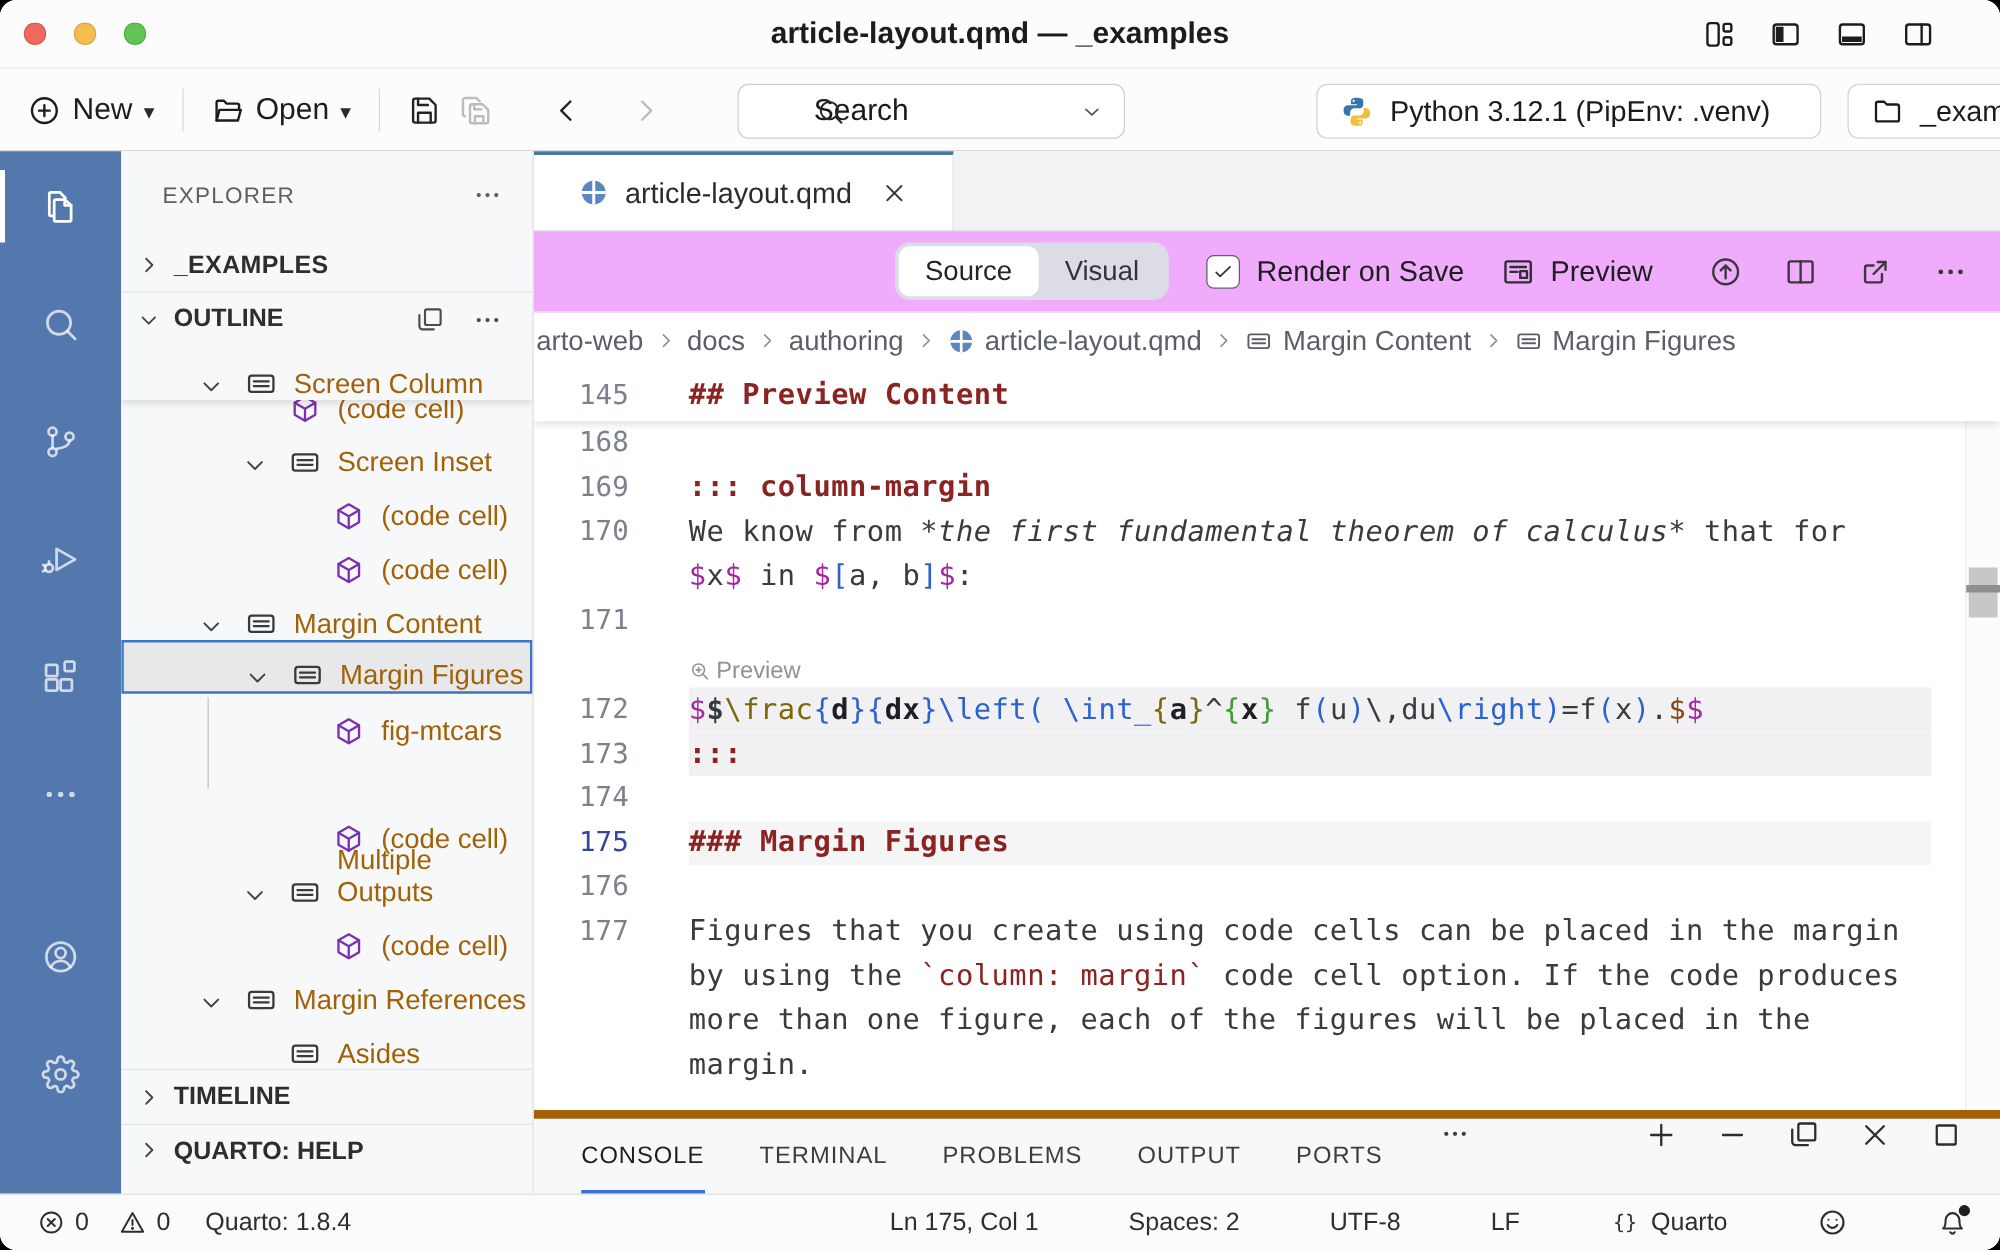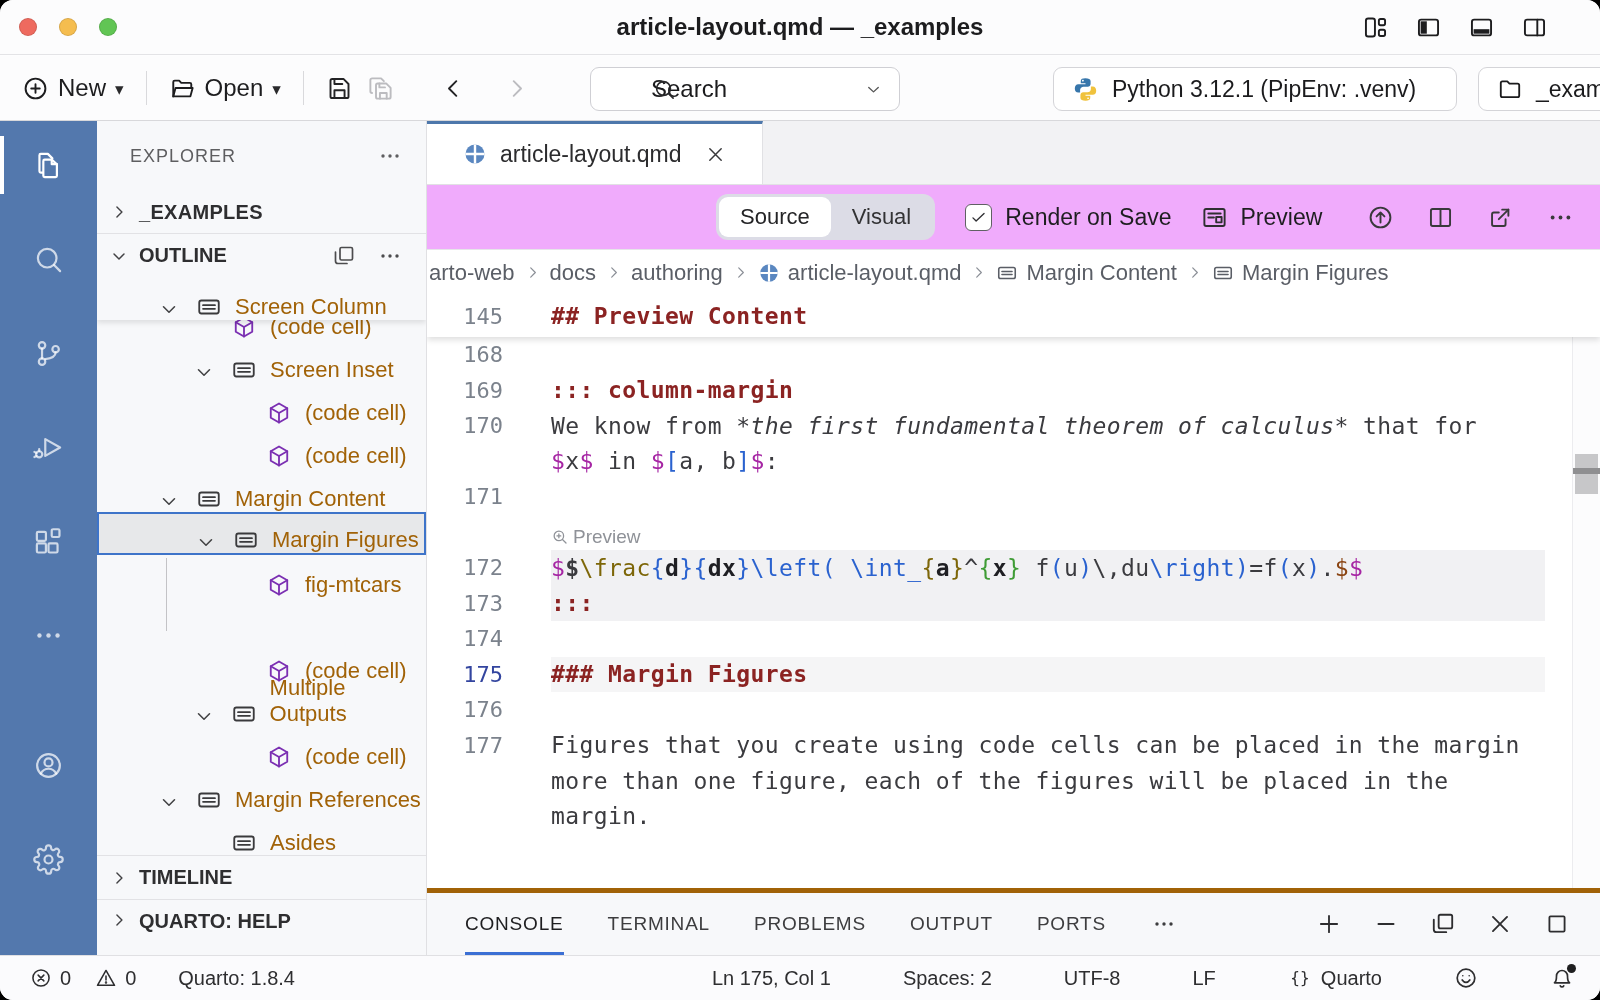--- a/index.html
+++ b/index.html
@@ -116,34 +116,34 @@
   .t-cmd { color:#2a62cf; }
   .t-olv { color:#7d6608; }
   .t-grn { color:#3f9c35; }
   .t-var { color:#1f1f23; font-weight:700; }
   .t-brown { color:#8b4513; }
   .scrollbar { position:absolute; top:0; right:0; bottom:0; width:28px; background:#fcfcfd; border-left:1px solid #ececef; }
   .sb-thumb { position:absolute; left:2px; right:2px; top:159px; height:40px; background:#c7c7c9; }
   .sb-mark { position:absolute; left:0; right:0; top:173px; height:6px; background:#8f8f91; }
 
   
-  .paneltabs { height:67px; border-top:5px solid #a16207; background:#f7f8fa; display:flex; align-items:center; padding:0 30px 0 38px; flex:0 0 auto; }
+  .paneltabs { height:67px; border-top:7px solid #a16207; background:#f7f8fa; display:flex; align-items:flex-start; padding:0 30px 0 38px; flex:0 0 auto; }
   .ptab { font-size:19px; letter-spacing:.8px; color:#3d3d3f; margin-right:44px; height:100%; display:flex; align-items:center; border-bottom:3px solid transparent; padding-top:3px; }
   .ptab.active { color:#1e1e20; border-bottom-color:#3b6fd4; }
   .pt-more { color:#3d3d3f; margin-left:2px; }
   .pt-more svg { width:24px; height:24px; }
   .p-acts { margin-left:auto; display:flex; gap:31px; color:#2d2d2f; align-items:center; }
   .p-acts svg { width:26px; height:26px; }
 
   
   .statusbar { position:absolute; left:0; right:0; bottom:0; height:45px; background:#fbfbfd; border-top:1px solid #e0e0e3; display:flex; align-items:center; font-size:20px; color:#2e2e30; padding:0 26px 0 30px; }
   .st-item { display:flex; align-items:center; gap:8px; margin-right:24px; }
   .st-item svg { width:22px; height:22px; }
   .st-left { display:flex; align-items:center; }
-  .st-left .quarto-ver { margin-left:18px; }
+  .st-left .quarto-ver { margin-left:4px; }
   .st-right { margin-left:auto; display:flex; align-items:center; gap:38px; }
   .st-r { display:flex; align-items:center; gap:9px;margin-left:34px; }
   .st-r svg { width:24px; height:24px; }
   .bell-wrap { position:relative; display:flex; }
   .bell-dot { position:absolute; right:-2px; top:-2px; width:9px; height:9px; border-radius:50%; background:#1f1f21; }
   .icon { display:inline-flex; line-height:0; }
   .icon svg { display:block; }
 </style>
 </head>
 <body>
@@ -762,20 +762,24 @@
             <div class="crow">
               <span class="ln">176</span>
               <span class="ct"></span>
             </div>
             <div class="crow">
               <span class="ln">177</span>
               <span class="ct"><span class="t-def">Figures that you create using code cells can be placed in the margin</span></span>
             </div>
             <div class="crow">
               <span class="ln"></span>
+              <span class="ct"><span class="t-def">by using the </span><span class="t-code">`column: margin`</span><span class="t-def"> code cell option. If the code produces</span></span>
+            </div>
+            <div class="crow">
+              <span class="ln"></span>
               <span class="ct"><span class="t-def">more than one figure, each of the figures will be placed in the</span></span>
             </div>
             <div class="crow">
               <span class="ln"></span>
               <span class="ct"><span class="t-def">margin.</span></span>
             </div>
           </div>
         <div class="scrollbar">
           <div class="sb-thumb"></div>
           <div class="sb-mark"></div>

